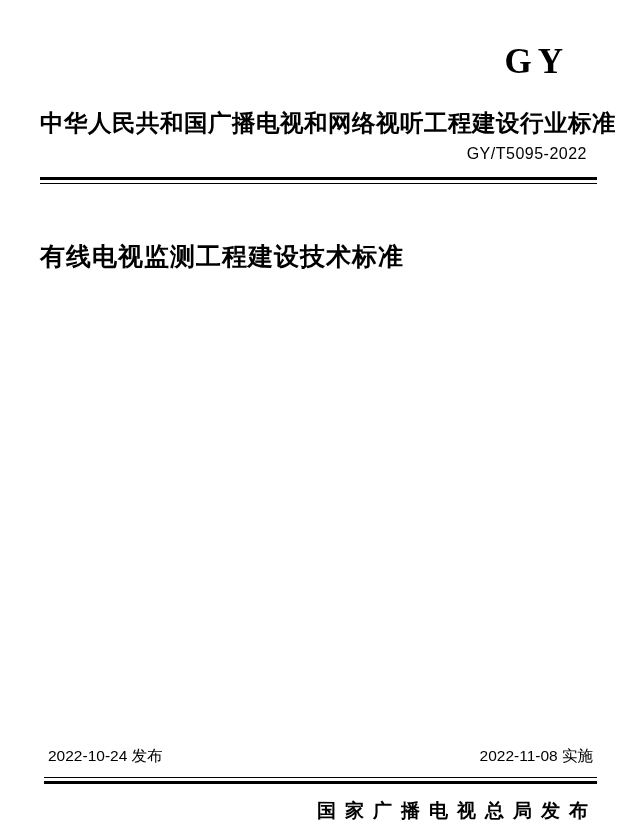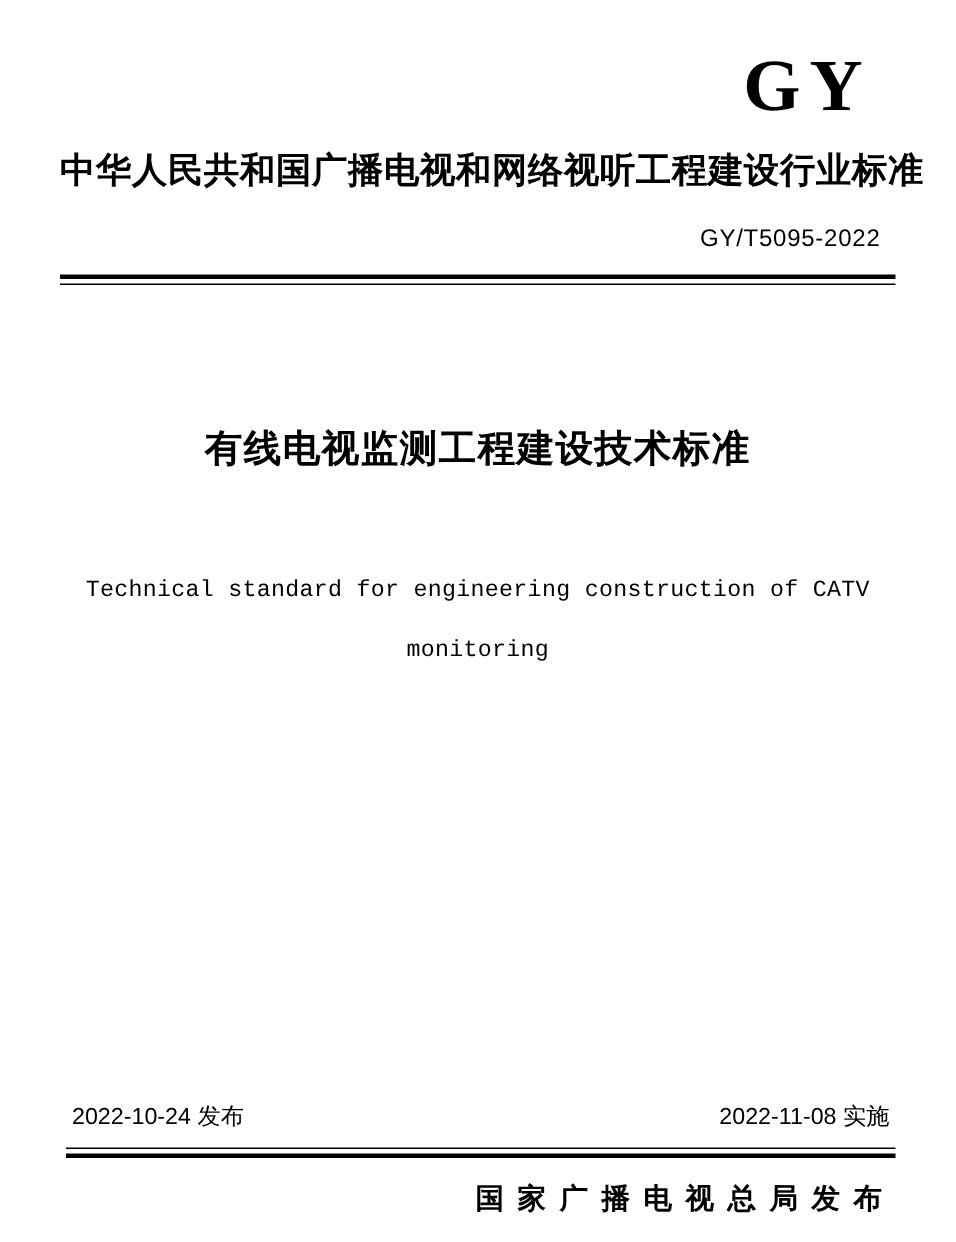--- a/index.html
+++ b/index.html
@@ -21,65 +21,65 @@
     height: 828px;
     box-sizing: border-box;
     padding: 0 40px;
   }
 
   
   .gy-mark {
     text-align: right;
     font-family: "Liberation Serif", serif;
     font-weight: bold;
-    font-size: 49px;
+    font-size: 35px;
     letter-spacing: 6px;
     line-height: 1;
-    margin: 4px;
+    margin: 16px;
     padding-top: 28px;
     padding-right: 12px;
   }
   .main-title {
     text-align: center;
     font-family: "Liberation Sans", sans-serif;
     font-weight: bold;
     font-size: 23.5px;
     letter-spacing: 0.5px;
-    margin-top: 16px;
+    margin-top: 28px;
     white-space: nowrap;
   }
   .std-number {
     text-align: right;
     font-size: 16px;
     letter-spacing: 0.5px;
-    margin-top: 22px;
+    margin-top: 6px;
     padding-right: 10px;
     font-family: "Liberation Sans", sans-serif;
   }
 
   
   .rule-thick {
     margin-top: 14px;
     height: 3px;
     background: #000;
   }
   .rule-thin {
     margin-top: 3px;
     height: 1px;
     background: #000;
   }
 
   
   .cn-title {
-    text-align: center;
+    text-align: left;
     font-family: "Liberation Sans", sans-serif;
     font-weight: bold;
     font-size: 25px;
     letter-spacing: 1px;
-    margin-top: 92px;
+    margin-top: 56px;
   }
   .en-title {
     text-align: center;
     font-family: "Liberation Mono", monospace;
     font-size: 15.5px;
     letter-spacing: 0.2px;
     margin-top: 58px;
     line-height: 2.6;
     padding: 0 8px;
   }
@@ -128,21 +128,20 @@
   <div class="main-title">中华人民共和国广播电视和网络视听工程建设行业标准</div>
 
   <div class="std-number">GY/T5095-2022</div>
 
   <div class="rule-thick"></div>
   <div class="rule-thin"></div>
 
   <div class="cn-title">有线电视监测工程建设技术标准</div>
 
   <div class="en-title">
-    <div>Technical standard for engineering construction of CATV monitoring</div>
   </div>
 
   <div class="footer">
     <div class="dates">
       <span>2022-10-24 发布</span>
       <span>2022-11-08 实施</span>
     </div>
     <div class="footer-rule-thin"></div>
     <div class="footer-rule-thick"></div>
     <div class="issuer">国家广播电视总局发布</div>

